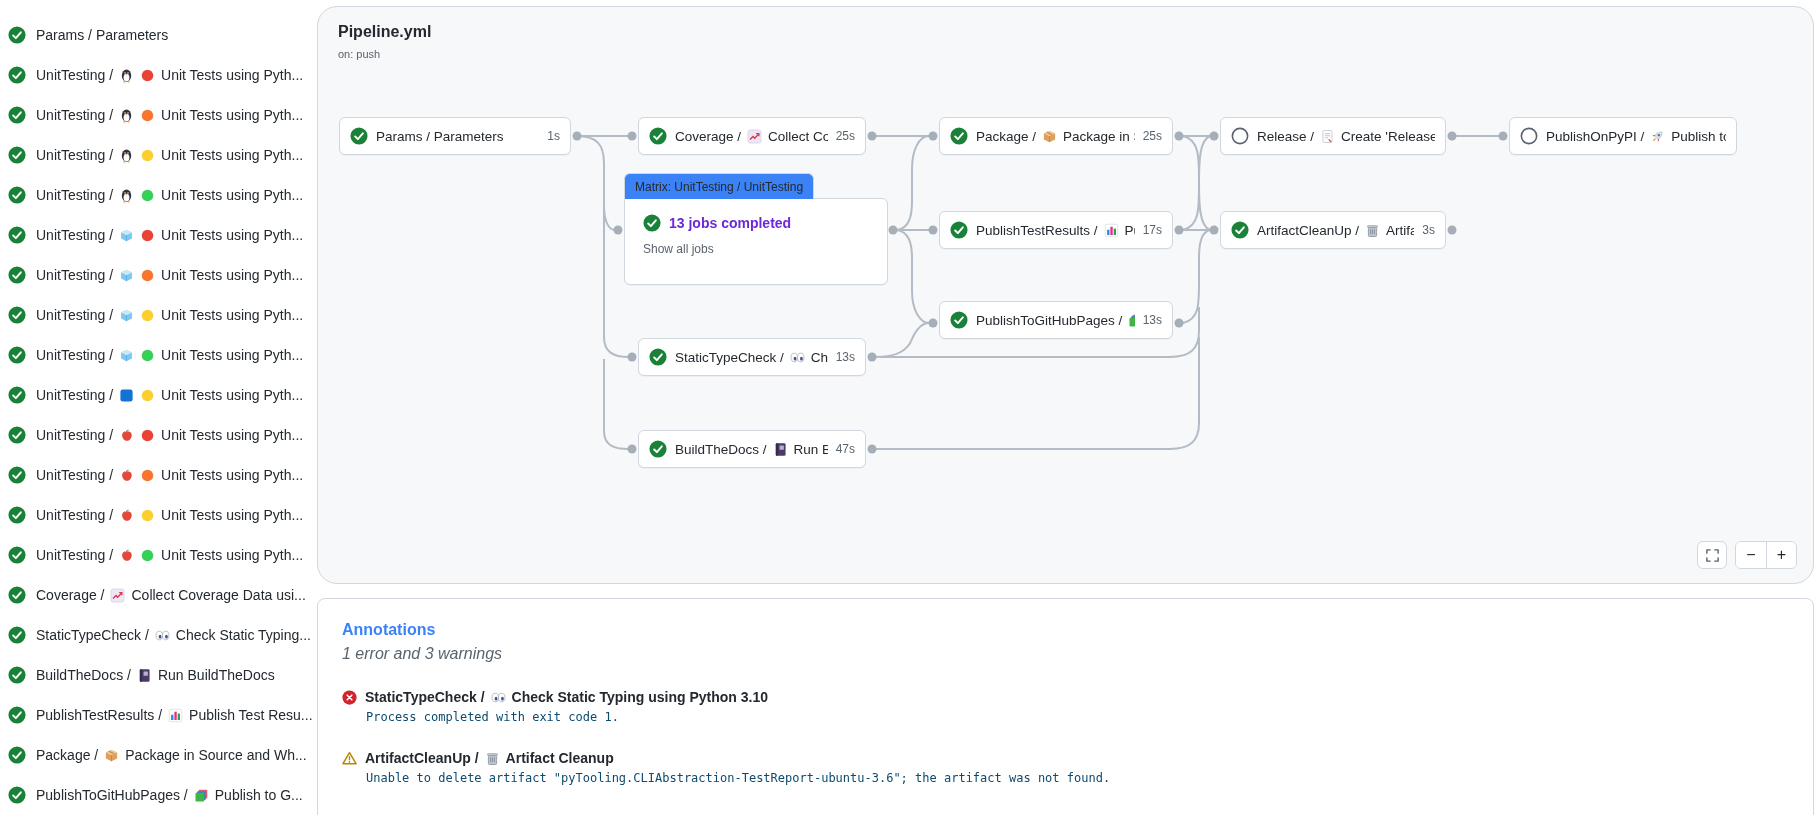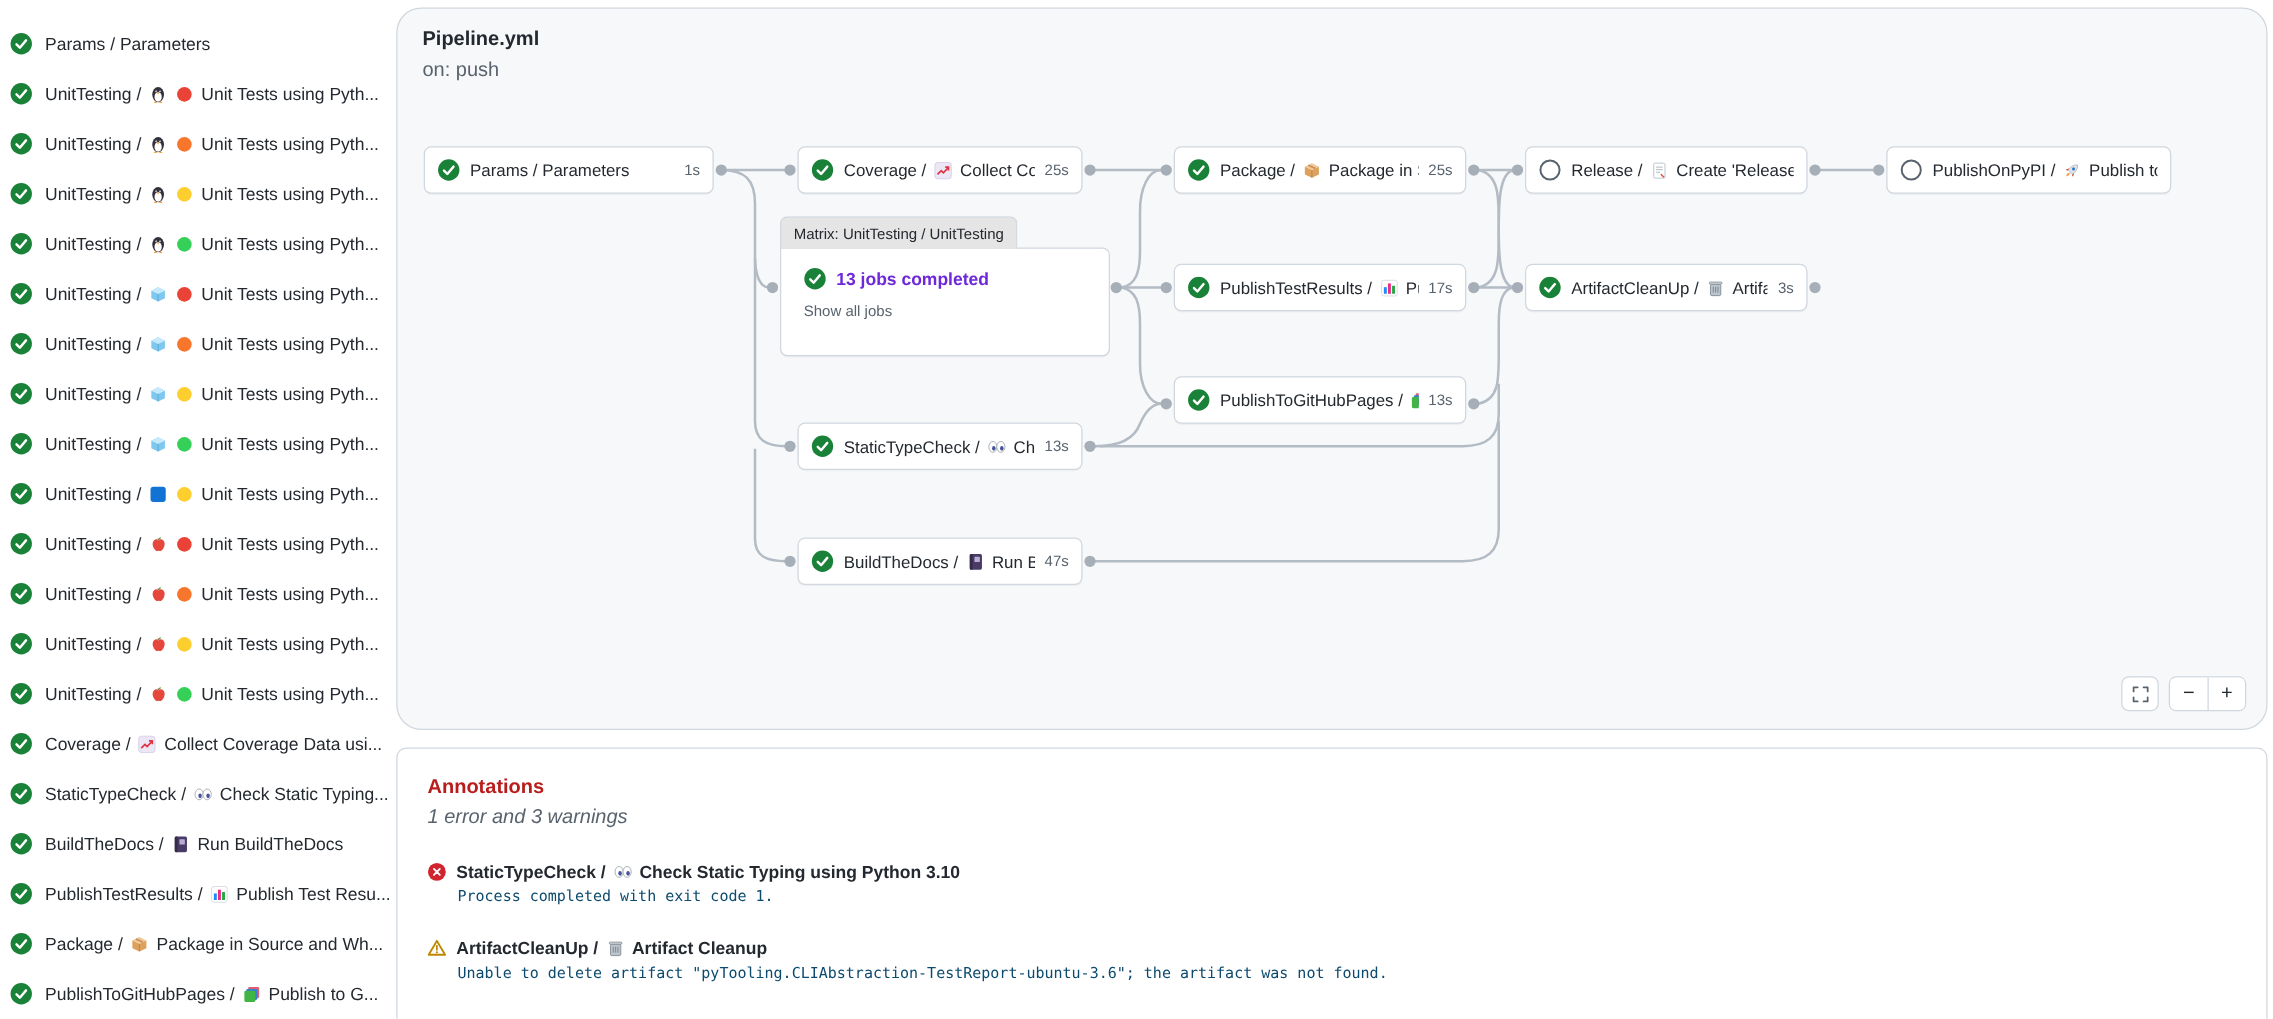--- a/index.html
+++ b/index.html
@@ -15,49 +15,49 @@
   .status-ic { width:18px; height:18px; flex:none; display:inline-flex; }
   .status-ic svg { width:100%; height:100%; }
   .seg-icon { width:15px; height:15px; flex:none; display:inline-flex; }
   .seg-icon svg { width:100%; height:100%; }
   .seg-text { white-space:nowrap; }
 
   
   .graph-card { position:absolute; left:317px; top:6px; width:1497px; height:578px;
                 background:#f6f8fa; border:1px solid #d0d7de; border-radius:20px; }
   .gc-title { position:absolute; left:20px; top:16px; font-size:16px; font-weight:700; color:#24292f; }
-  .gc-trigger { position:absolute; left:20px; top:41px; font-size:16px; color:#59636e; }
+  .gc-trigger { position:absolute; left:20px; top:41px; font-size:11px; color:#59636e; }
   #edges { position:absolute; left:0; top:0; width:1497px; height:578px; z-index:0; }
   #nodes { position:absolute; inset:0; z-index:1; }
   .node { position:absolute; height:38px; background:#fff; border:1px solid #d0d7de; border-radius:6px;
           display:flex; align-items:center; gap:8px; padding:0 10px; cursor:pointer;
           box-shadow:0 1px 0 rgba(31,35,40,.04); font-size:13.5px; color:#24292f; }
   .node-label { display:flex; align-items:center; gap:6px; overflow:hidden; flex:1; }
   .node-dur { flex:none; margin-left:auto; font-size:12px; color:#59636e; }
 
   .matrix-tab { position:absolute; left:306px; top:166px; height:26px; z-index:2;
-                background:#e5e5e5; border:1px solid #d0d7de; border-bottom:none; border-radius:6px 6px 0 0;
+                background:#3b82f6; border:1px solid #d0d7de; border-bottom:none; border-radius:6px 6px 0 0;
                 display:flex; align-items:center; padding:0 10px; font-size:12px; color:#24292f; }
   .matrix-box { position:absolute; left:306px; top:191px; width:264px; height:87px; z-index:1;
                 background:#fff; border:1px solid #d0d7de; border-radius:0 6px 6px 6px;
                 box-shadow:0 1px 0 rgba(31,35,40,.04); padding:15px 18px; }
   .matrix-row { display:flex; align-items:center; gap:8px; font-size:14px; font-weight:700; color:#6d28d9; }
   .matrix-link { margin-top:10px; font-size:12px; color:#59636e; cursor:pointer; }
 
   .zoomctl { position:absolute; right:16px; bottom:14px; display:flex; gap:8px; z-index:3; }
   .fs-btn { width:30px; height:28px; background:#fff; border:1px solid #d0d7de; border-radius:6px;
             display:flex; align-items:center; justify-content:center; cursor:pointer; }
   .zoombtns { display:flex; border:1px solid #d0d7de; border-radius:6px; overflow:hidden; background:#fff; }
   .zoombtns button { width:30px; height:26px; border:none; background:#fff; font-size:16px; color:#24292f; cursor:pointer; }
   .zoombtns button + button { border-left:1px solid #d0d7de; }
 
   
   .ann-card { position:absolute; left:317px; top:598px; width:1497px; height:260px;
               background:#fff; border:1px solid #d0d7de; border-radius:8px; padding:22px 24px; }
-  .ann-title { font-size:16px; font-weight:700; color:#b91c1c; }
+  .ann-title { font-size:16px; font-weight:700; color:#3b82f6; }
   .ann-sub { margin-top:6px; font-size:16px; color:#59636e;font-style:italic; }
   .ann-item { margin-top:26px; }
   .ann-head { display:flex; align-items:center; gap:8px; }
   .ann-head .seg-icon { width:15px; height:15px; }
   .ann-link { display:flex; align-items:center; gap:6px; font-size:14px; font-weight:700; color:#24292f; cursor:pointer; }
   .ann-detail { margin:5px 0 0 24px; font-family:"DejaVu Sans Mono","Liberation Mono",monospace;
                 font-size:12px; color:#0c4a6e; }
 
   .edge { fill:none; stroke:#b3bbc4; stroke-width:2; }
   .cdot { fill:#a6aeb8; }

